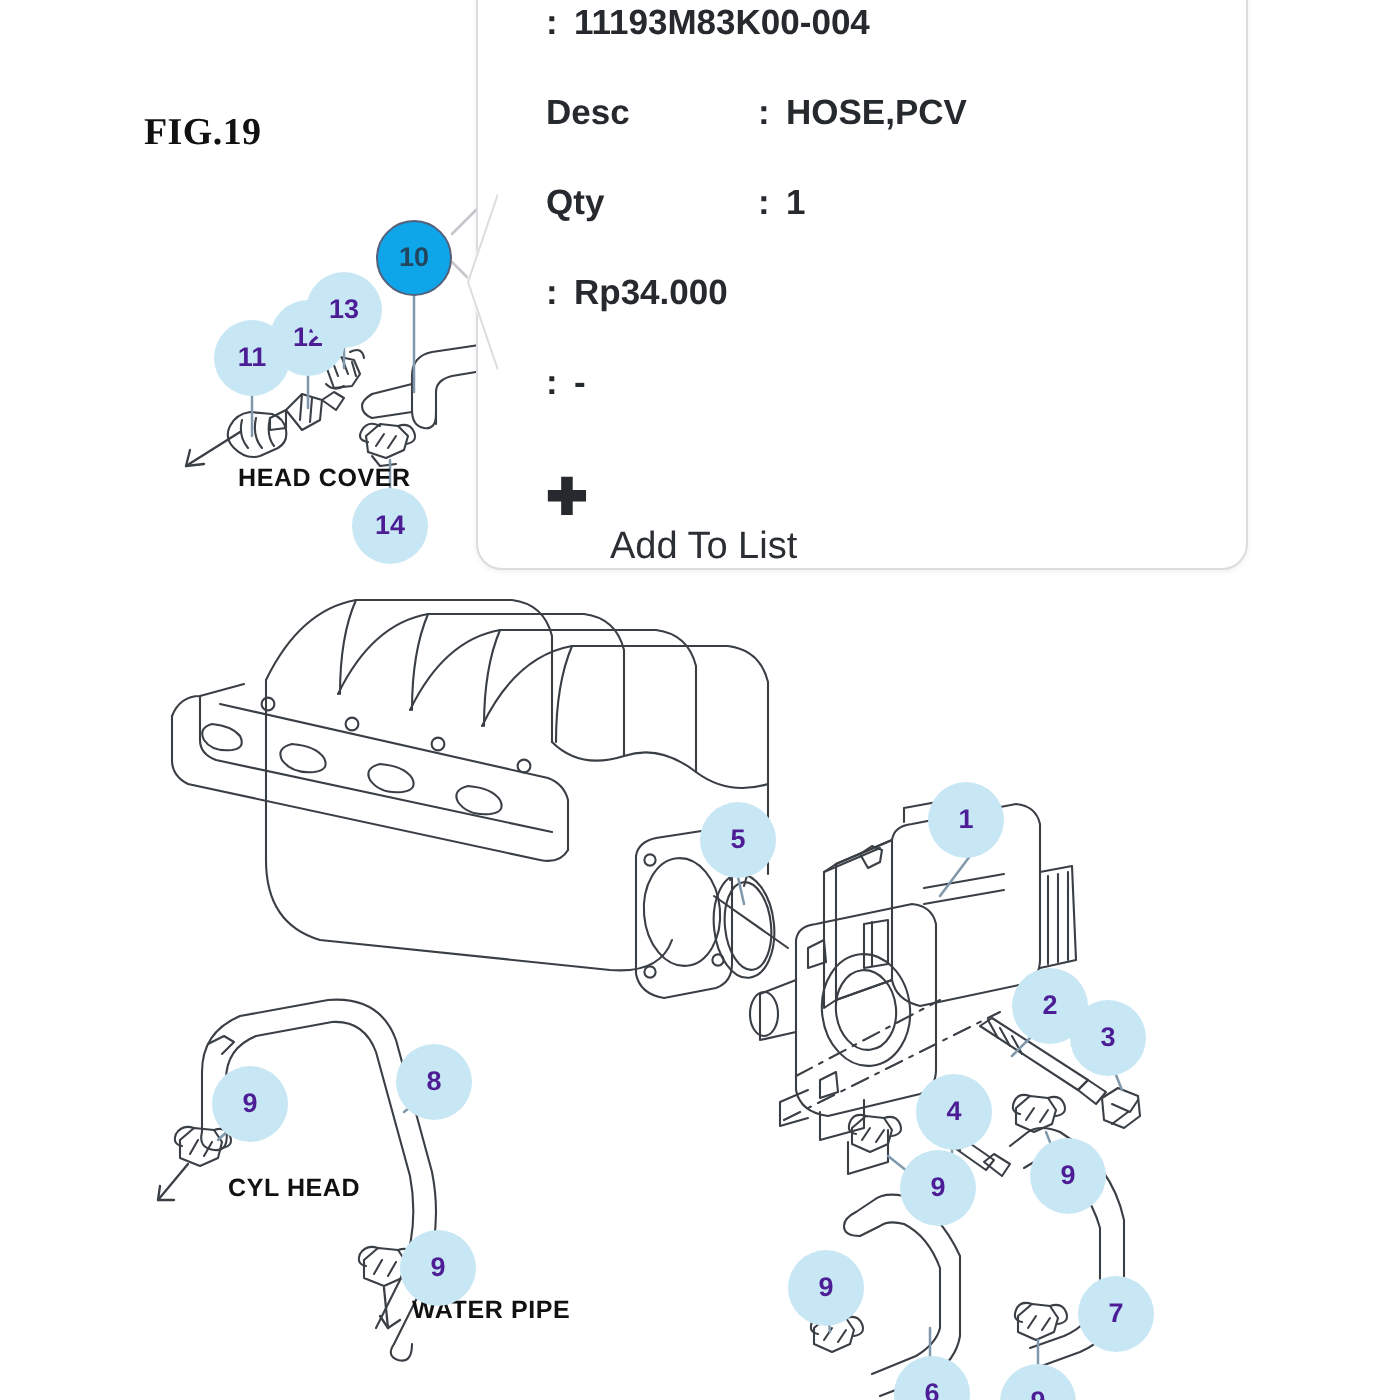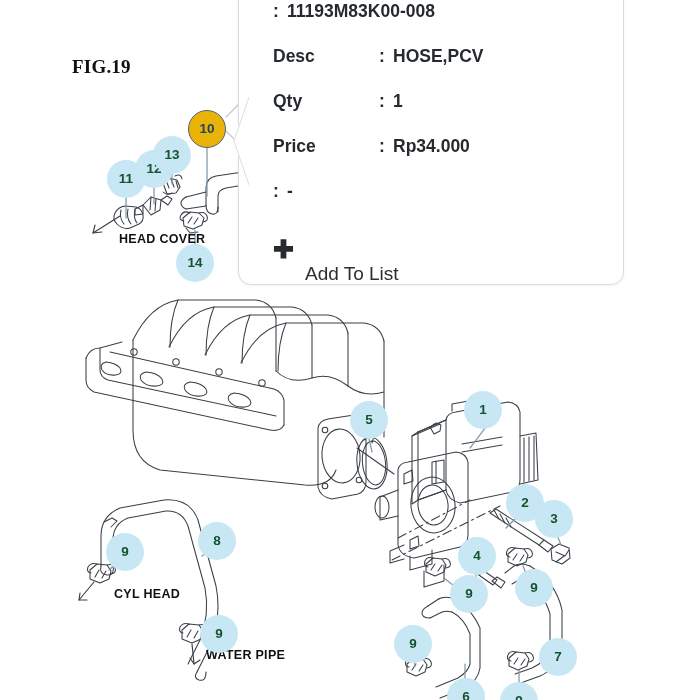--- a/index.html
+++ b/index.html
@@ -39,31 +39,31 @@
     white-space:nowrap;
     padding-left:46px;
   }
 
   
   .callout{
     position:absolute;
     width:38px;height:38px;
     border-radius:50%;
     background:#c8e7f4;
-    color:#14532d;
+    color:#4c1d95;
     font-size:13.5px;
     font-weight:bold;
     display:flex;
     align-items:center;
     justify-content:center;
     line-height:1;
     box-sizing:border-box;
   }
   .callout.selected{
-    background:#eab308;
+    background:#0ea5e9;
     border:1.6px solid #55607a;
     color:#23455e;
   }
 
   
   #info-card{
     position:absolute;
     left:238px;top:-14px;
     width:386px;height:299px;
     background:#ffffff;
@@ -362,37 +362,36 @@
   <div class="callout" style="left:107px;top:160px;">11</div>
   <div class="callout" style="left:135px;top:150px;">12</div>
   <div class="callout" style="left:153px;top:136px;">13</div>
   <div class="callout" style="left:176px;top:244px;">14</div>
 
   <div id="info-card">
     <div class="card-rows">
 
       <div class="card-row">
         <span class="row-colon">:</span>
-        <span class="row-value">11193M83K00-008</span>
+        <span class="row-value">11193M83K00-004</span>
       </div>
 
       <div class="card-row">
         <span class="row-label">Desc</span>
         <span class="row-colon">:</span>
         <span class="row-value">HOSE,PCV</span>
       </div>
 
       <div class="card-row">
         <span class="row-label">Qty</span>
         <span class="row-colon">:</span>
         <span class="row-value">1</span>
       </div>
 
       <div class="card-row">
-        <span class="row-label">Price</span>
         <span class="row-colon">:</span>
         <span class="row-value">Rp34.000</span>
       </div>
 
       <div class="card-row">
         <span class="row-colon">:</span>
         <span class="row-value">-</span>
       </div>
 
       <div class="add-row">

